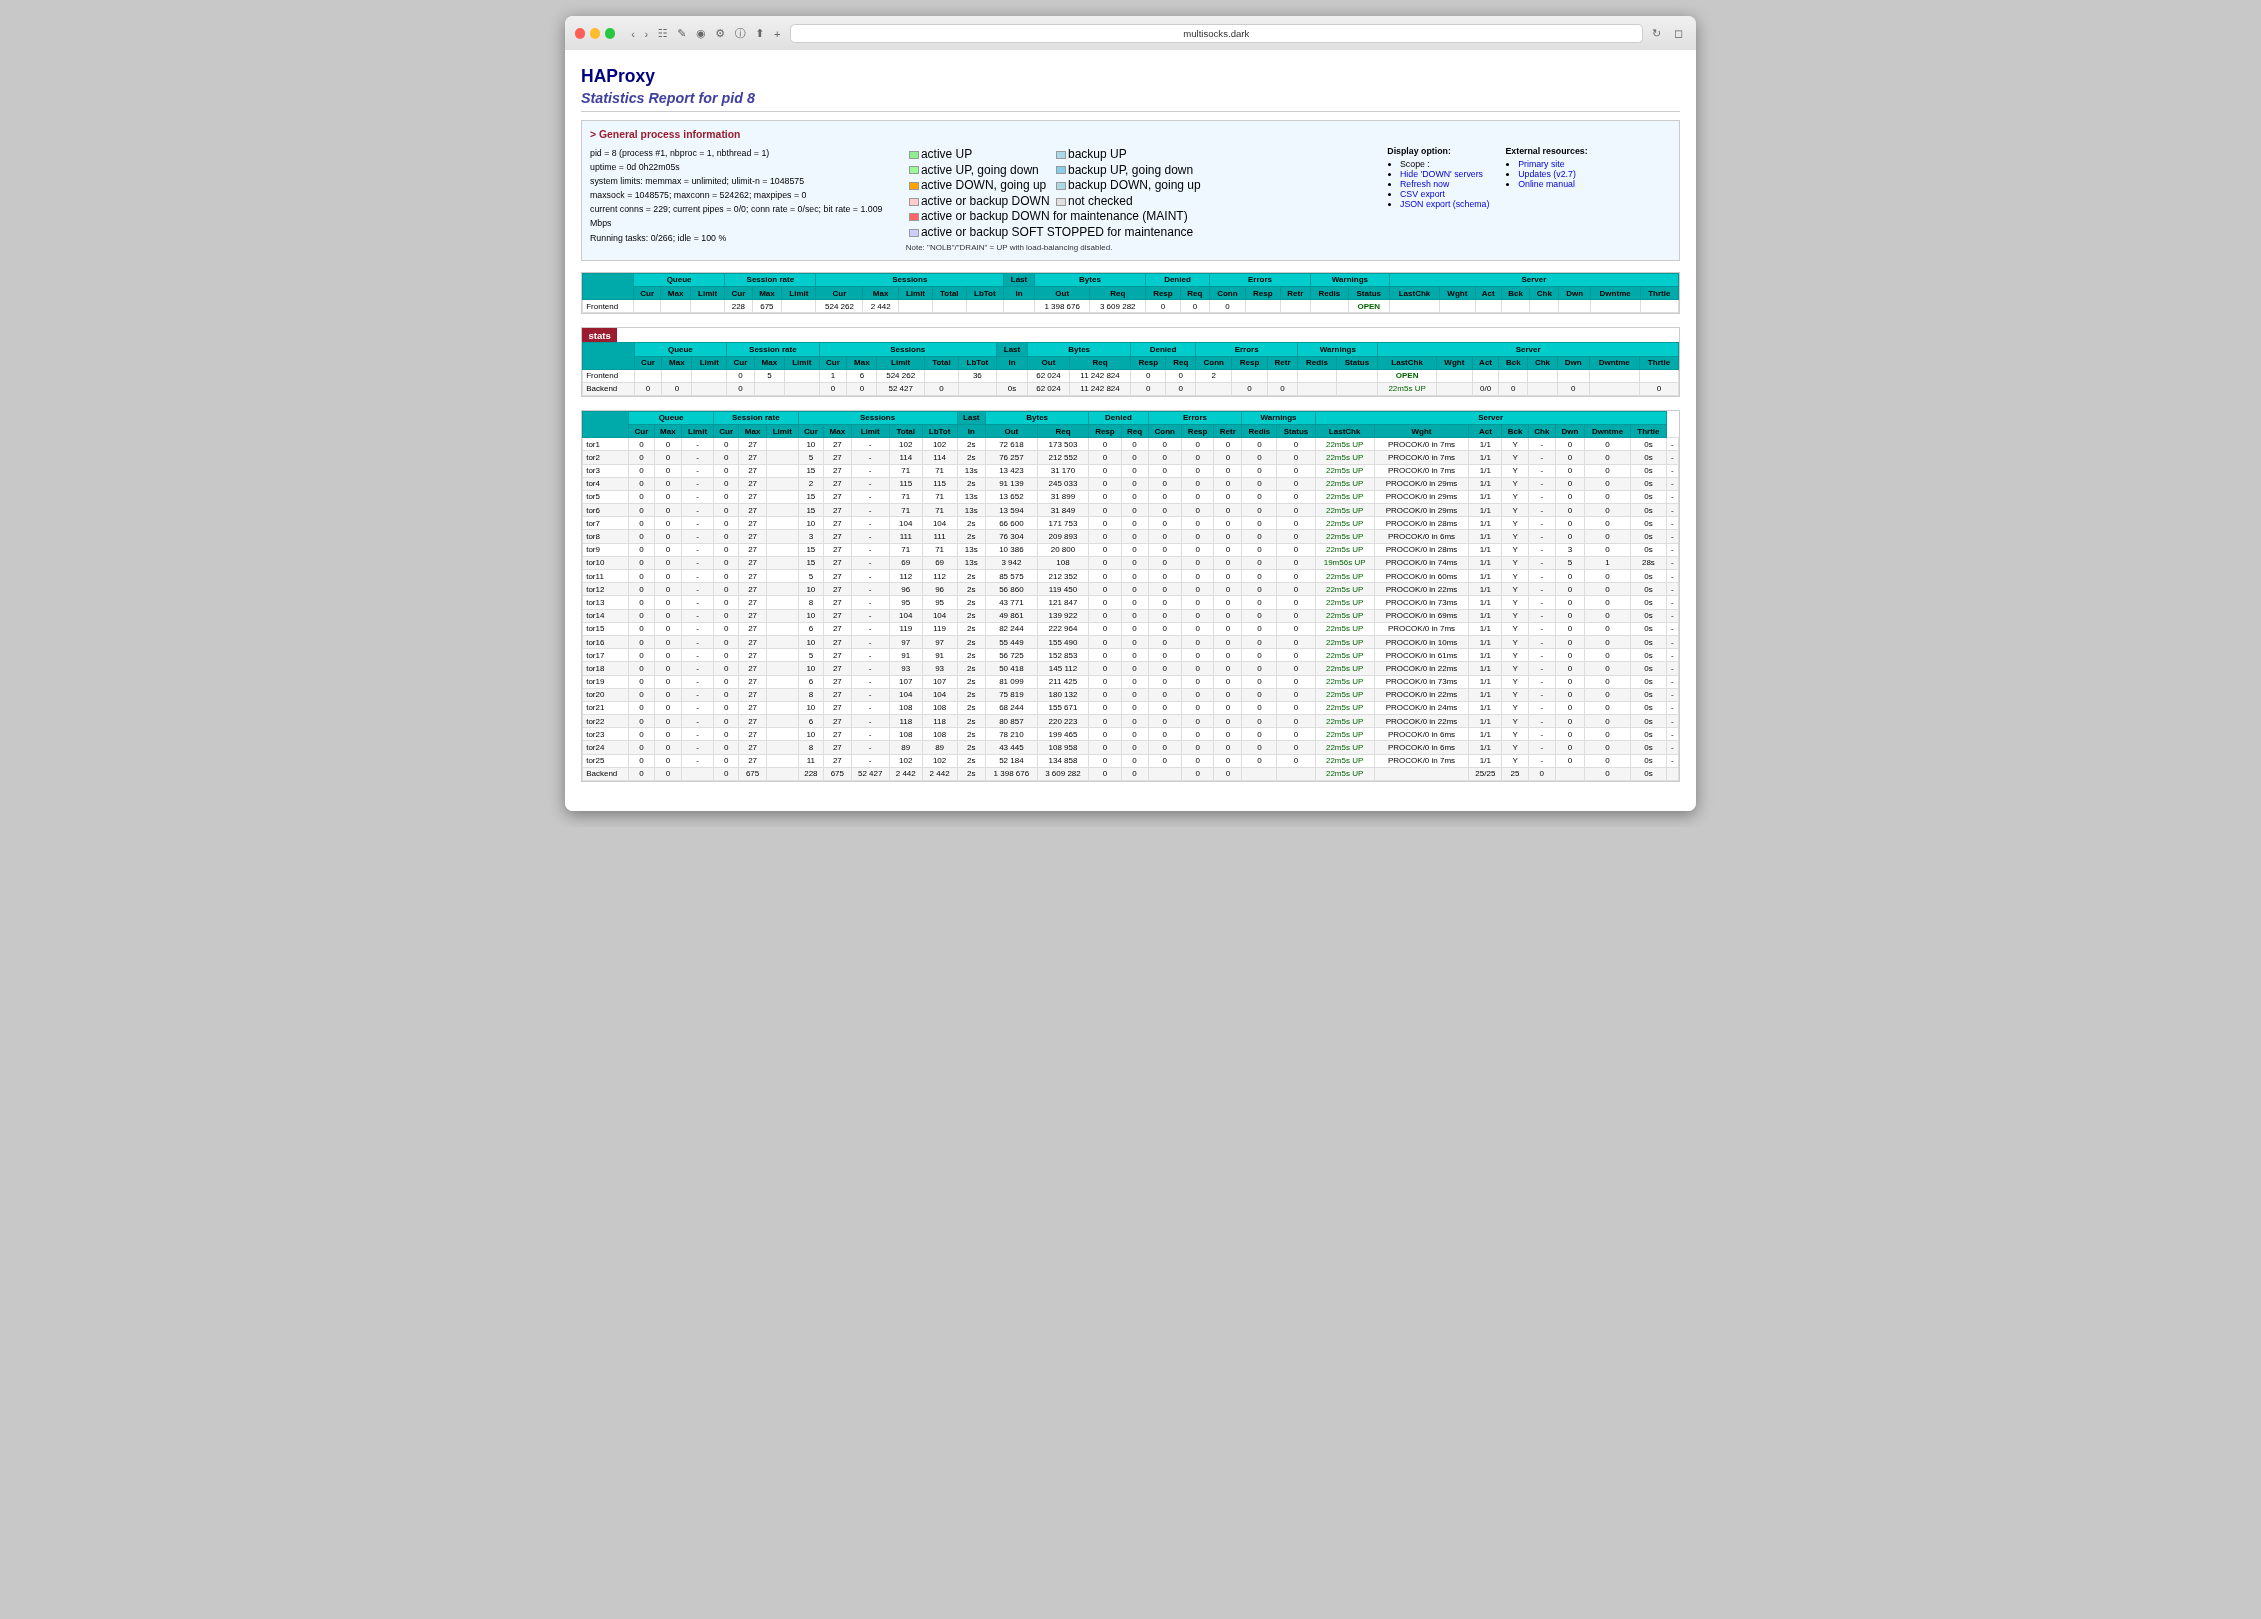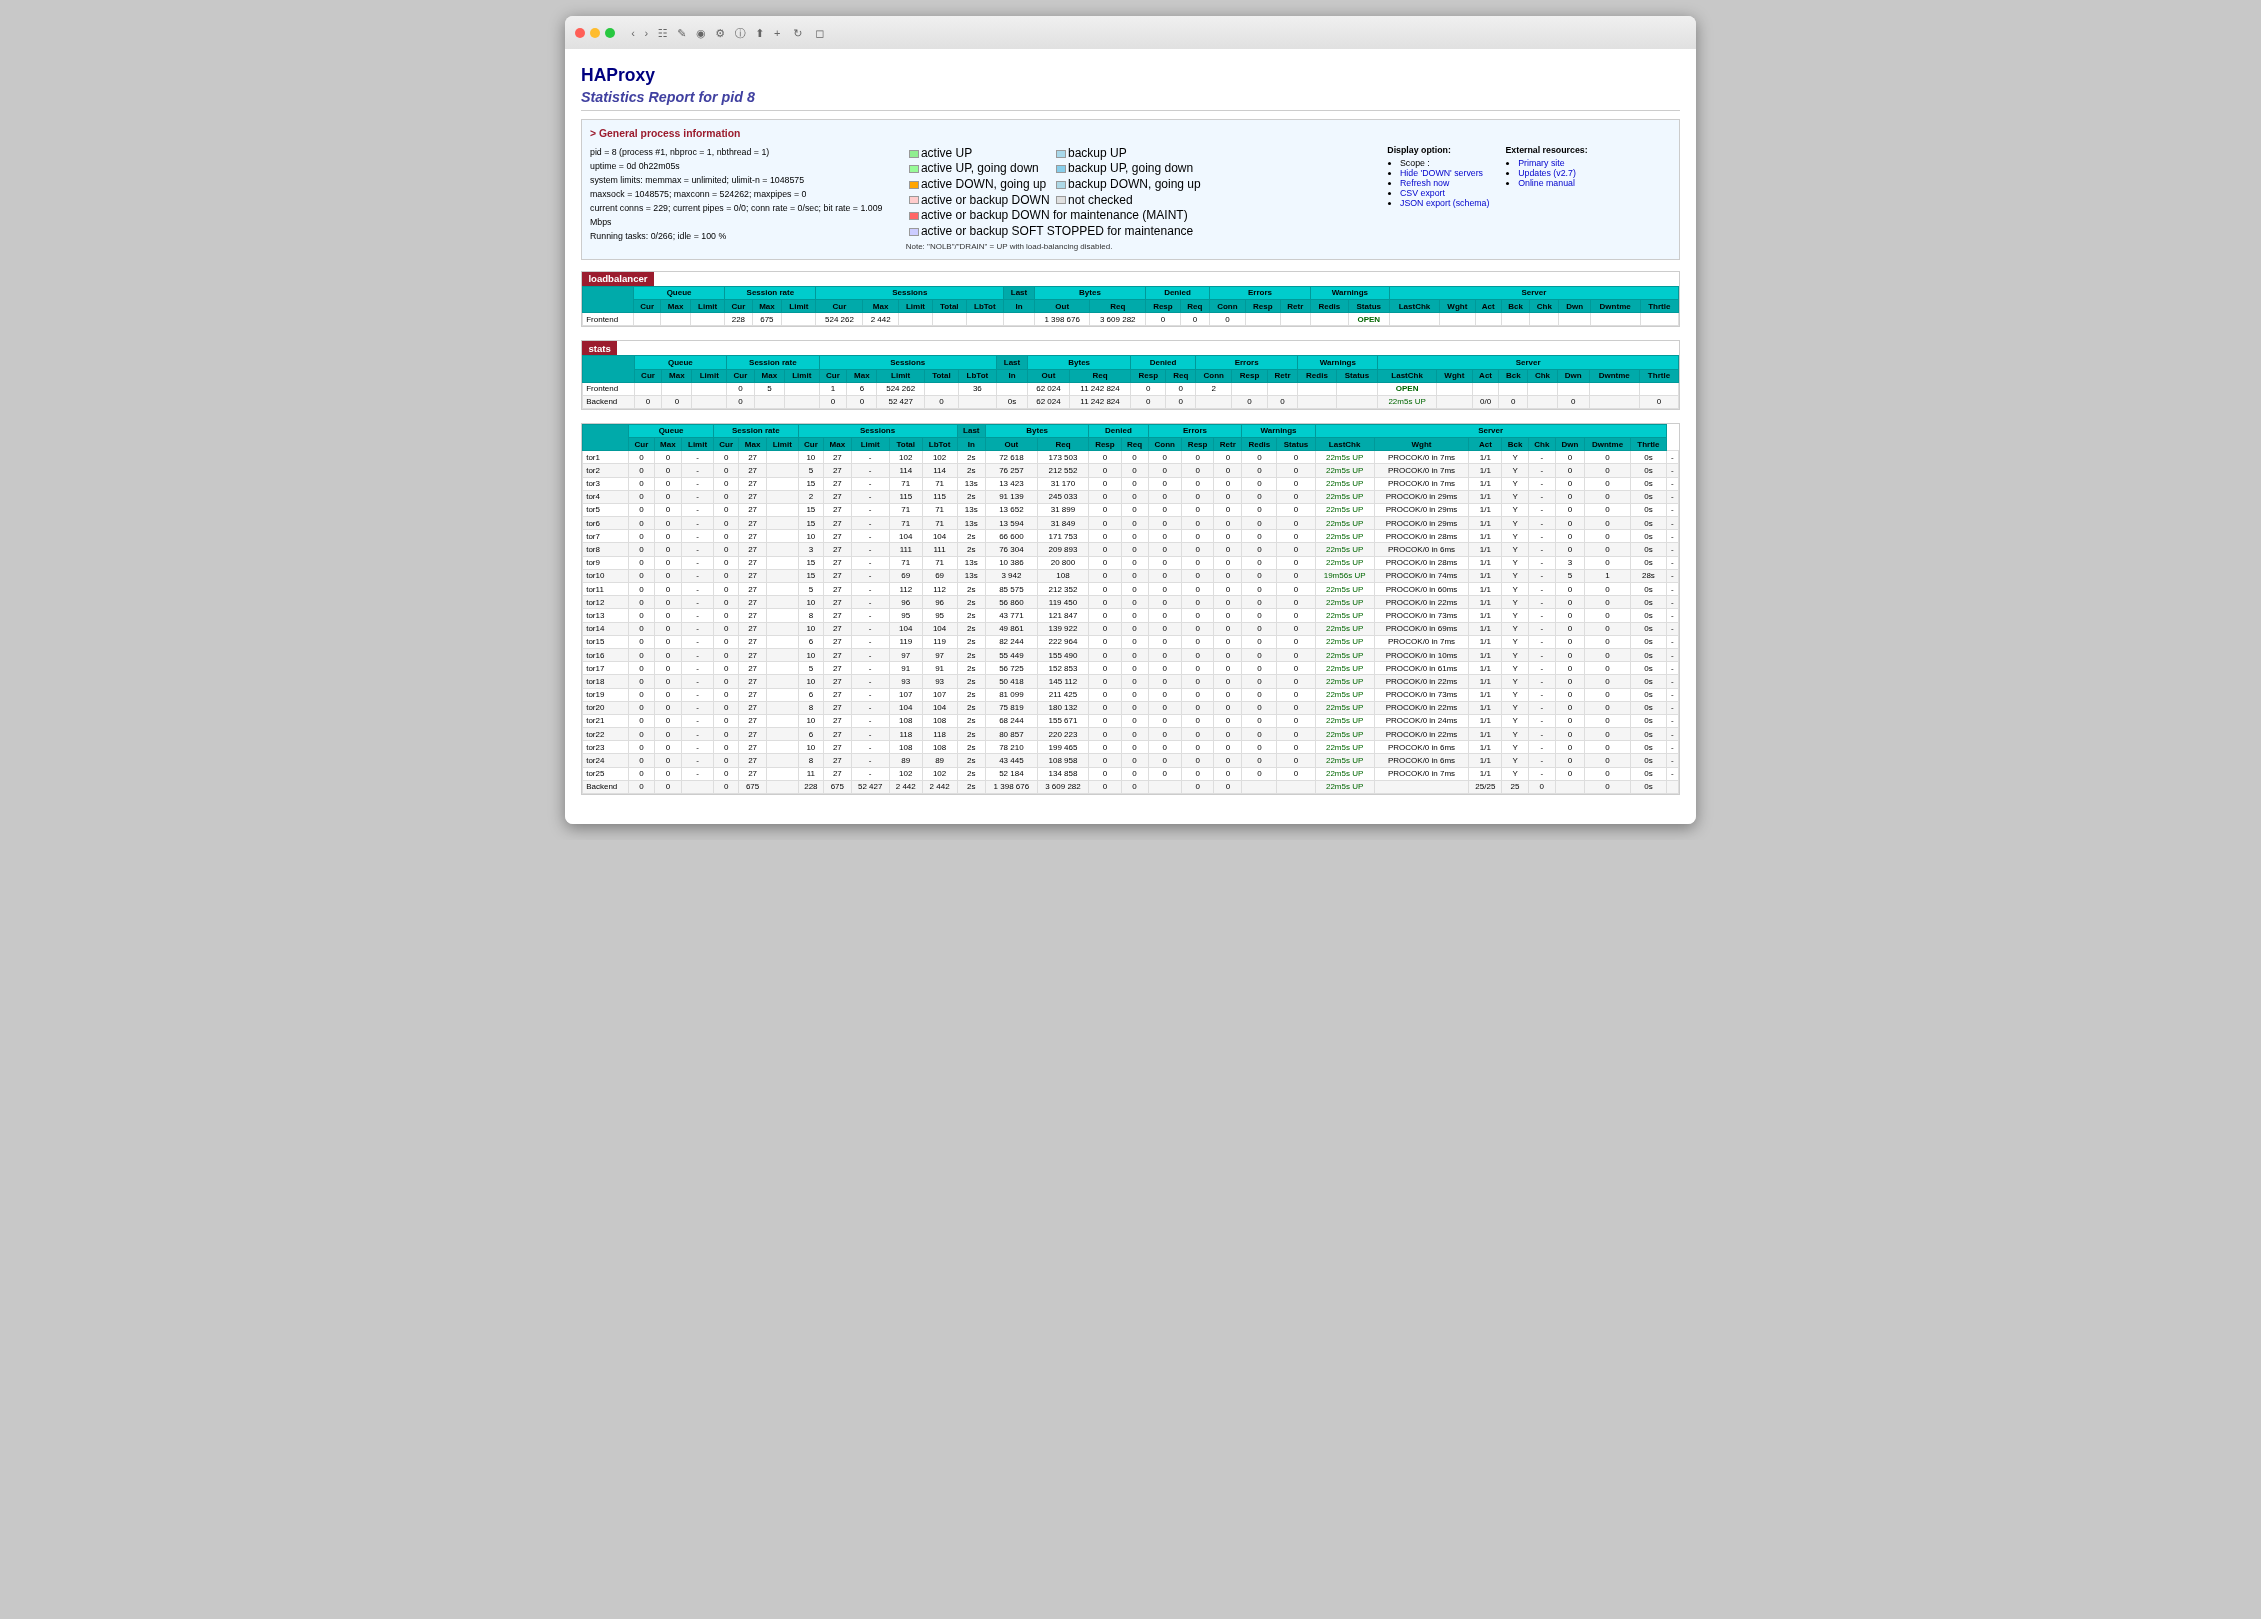--- a/index.html
+++ b/index.html
@@ -223,20 +223,21 @@
       <button class="browser-btn">‹</button>
       <button class="browser-btn">›</button>
       <button class="browser-btn">☷</button>
       <button class="browser-btn">✎</button>
       <button class="browser-btn">◉</button>
       <button class="browser-btn">⚙</button>
       <button class="browser-btn">ⓘ</button>
       <button class="browser-btn">⬆</button>
       <button class="browser-btn">+</button>
     </div>
+    <div class="url-bar">multisocks.dark</div>
     <button class="browser-btn">↻</button>
     <button class="browser-btn">◻</button>
   </div>
 
   <div class="browser-content">
 
     <h1 class="haproxy-title">HAProxy</h1>
     <h2 class="stats-title">Statistics Report for pid 8</h2>
 
     <div class="general-info">
@@ -318,21 +319,20 @@
                 <li><a href="#">Updates (v2.7)</a></li>
                 <li><a href="#">Online manual</a></li>
               </ul>
             </div>
           </div>
         </div>
       </div>
     </div>
 
     <div class="proxy-table-wrapper">
-      <div><span class="proxy-section-header">loadbalancer</span></div>
       <table class="proxy-table">
         <thead>
           <tr>
             <th rowspan="2"></th>
             <th colspan="3" class="group-header">Queue</th>
             <th colspan="3" class="group-header">Session rate</th>
             <th colspan="5" class="group-header">Sessions</th>
             <th>Last</th>
             <th colspan="2" class="group-header">Bytes</th>
             <th colspan="2" class="group-header">Denied</th>

